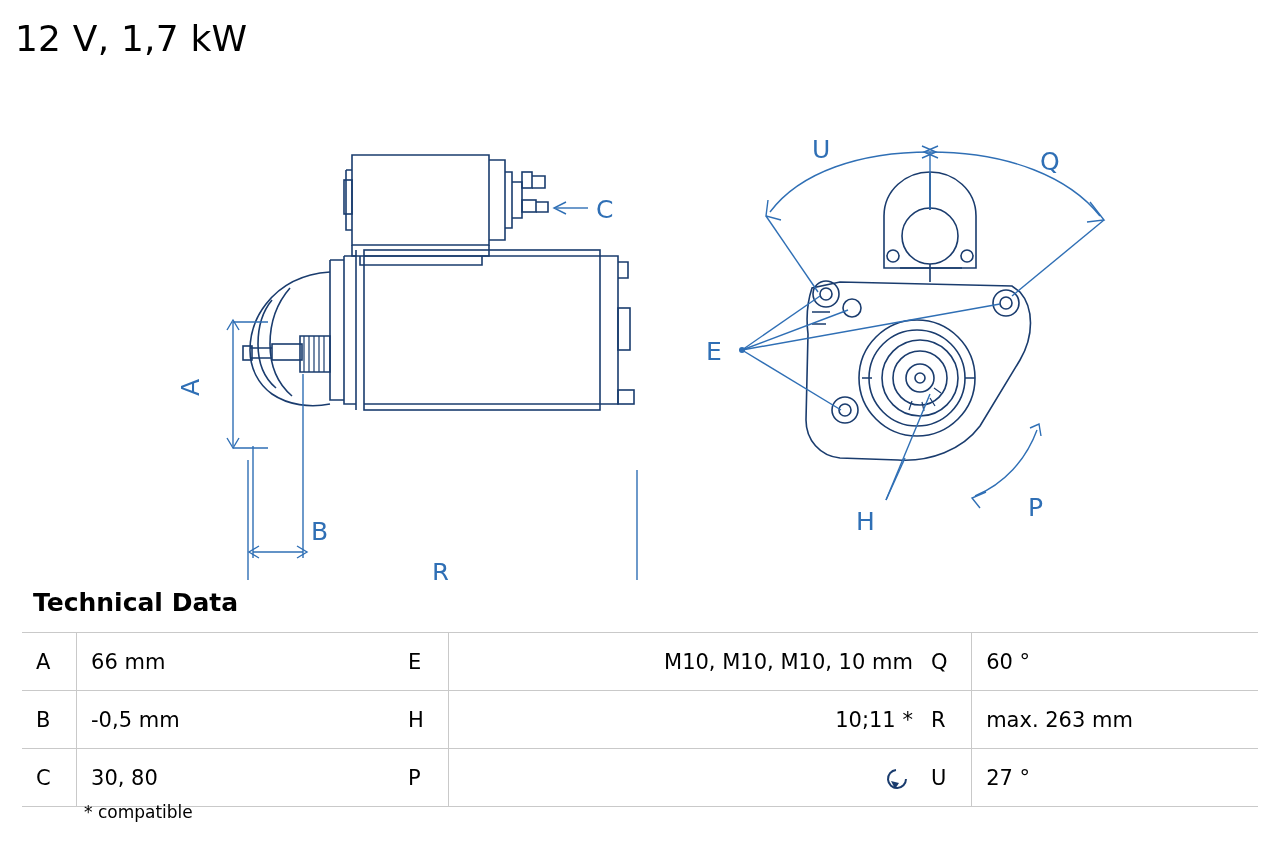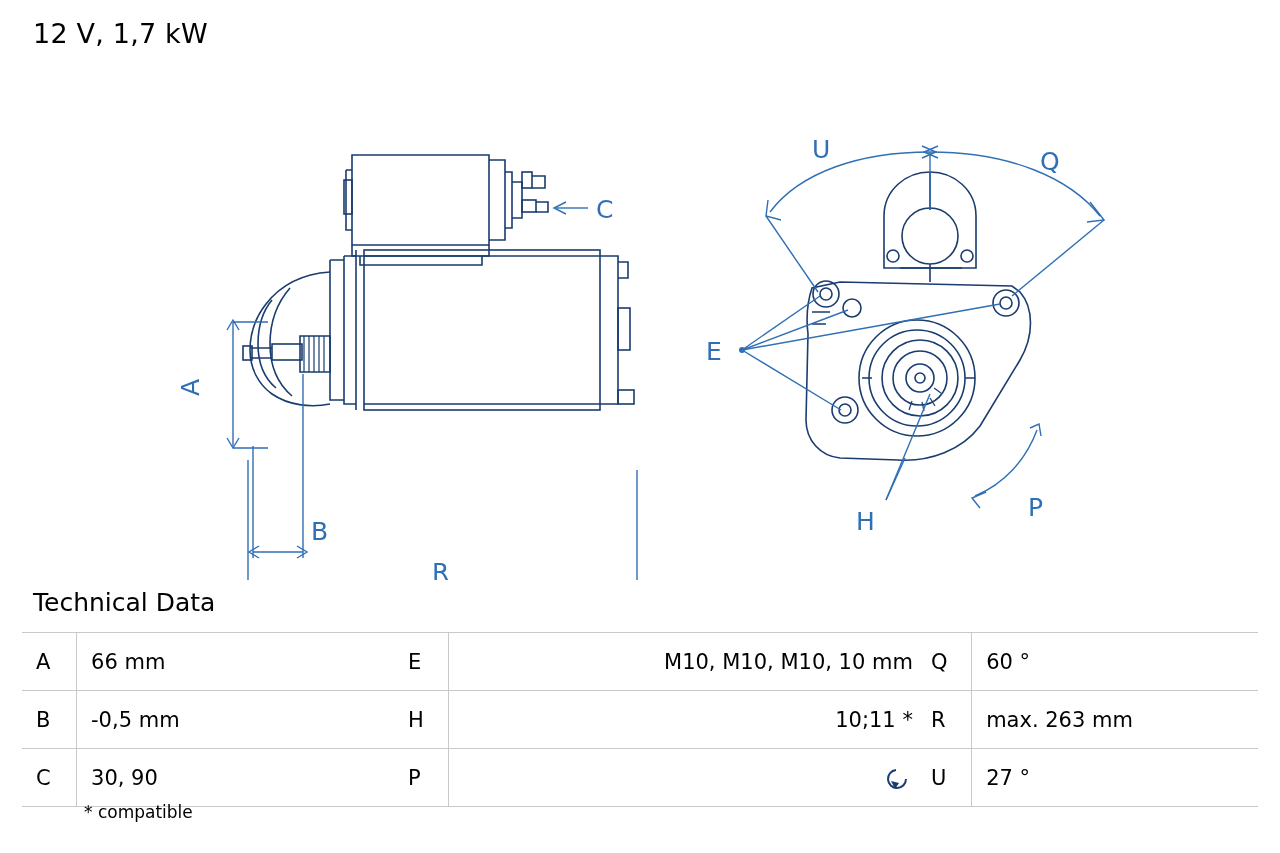--- a/index.html
+++ b/index.html
@@ -15,39 +15,39 @@
     position: relative;
     overflow: hidden;
   }
   .page {
     position: relative;
     width: 1280px;
     height: 853px;
   }
   .title {
     position: absolute;
-    left: 33px;
+    left: 15px;
     top: 18px;
-    font-size: 27px;
+    font-size: 36px;
     color: #000;
     letter-spacing: 0.2px;
   }
   .drawing {
     position: absolute;
     left: 0;
     top: 60px;
     width: 1280px;
     height: 520px;
   }
   .tech-title {
     position: absolute;
     left: 33px;
     top: 588px;
     font-size: 25px;
-    font-weight: normal;
+    font-weight: bold;
     color: #000;
   }
   table.tech {
     position: absolute;
     left: 22px;
     top: 632px;
     width: 1236px;
     border-collapse: collapse;
     font-size: 21px;
   }
@@ -266,21 +266,21 @@
       <tr>
         <td class="key col1k">B</td>
         <td class="val col1v">-0,5 mm</td>
         <td class="key col2k">H</td>
         <td class="val col2v">10;11 *</td>
         <td class="key col3k">R</td>
         <td class="val col3v">max. 263 mm</td>
       </tr>
       <tr>
         <td class="key col1k">C</td>
-        <td class="val col1v">30, 90</td>
+        <td class="val col1v">30, 80</td>
         <td class="key col2k">P</td>
         <td class="val col2v">
           <span class="rot-icon">
             <svg width="30" height="28" viewBox="0 0 30 28">
               <path d="M23,15 A9,9 0 1,1 13,6" fill="none" stroke="#1a3c6e" stroke-width="2"></path>
               <path d="M8,17 L12,25 L16,19 Z" fill="#1a3c6e"></path>
             </svg>
           </span>
         </td>
         <td class="key col3k">U</td>

